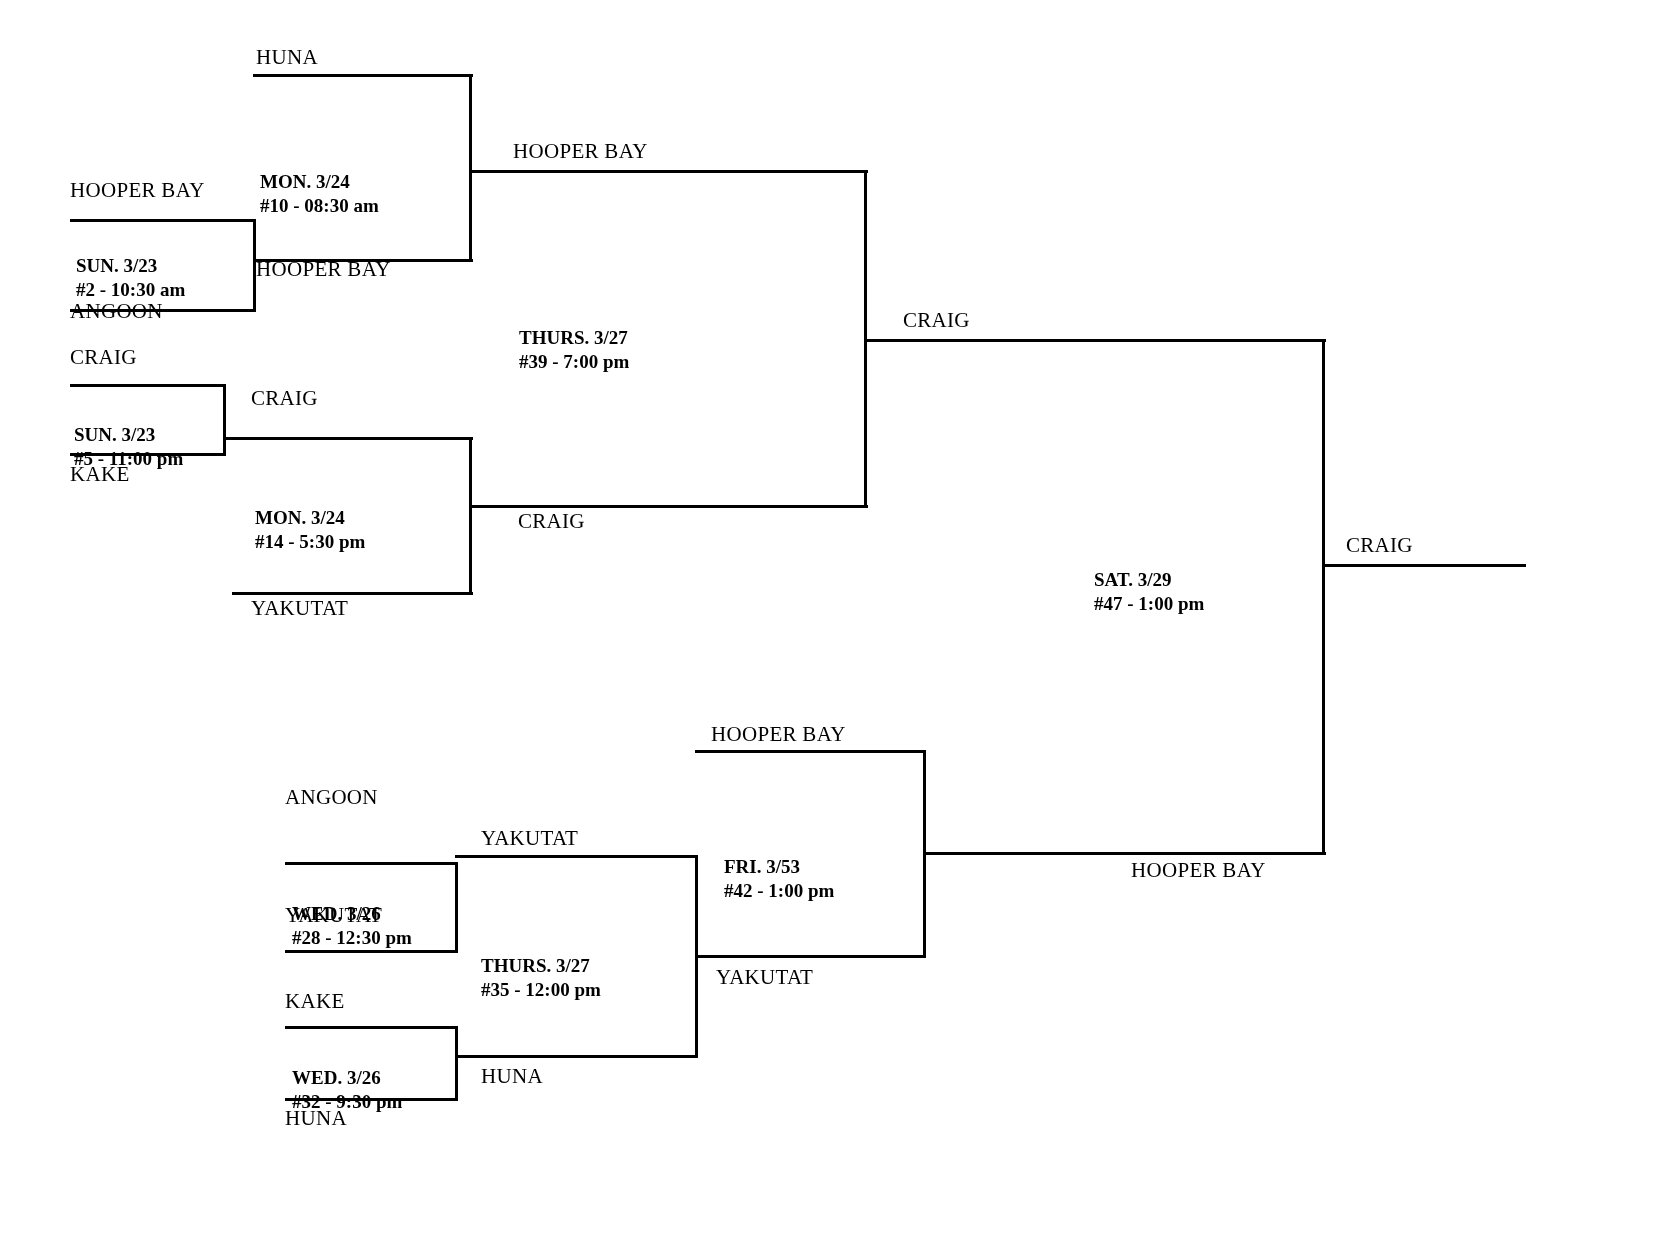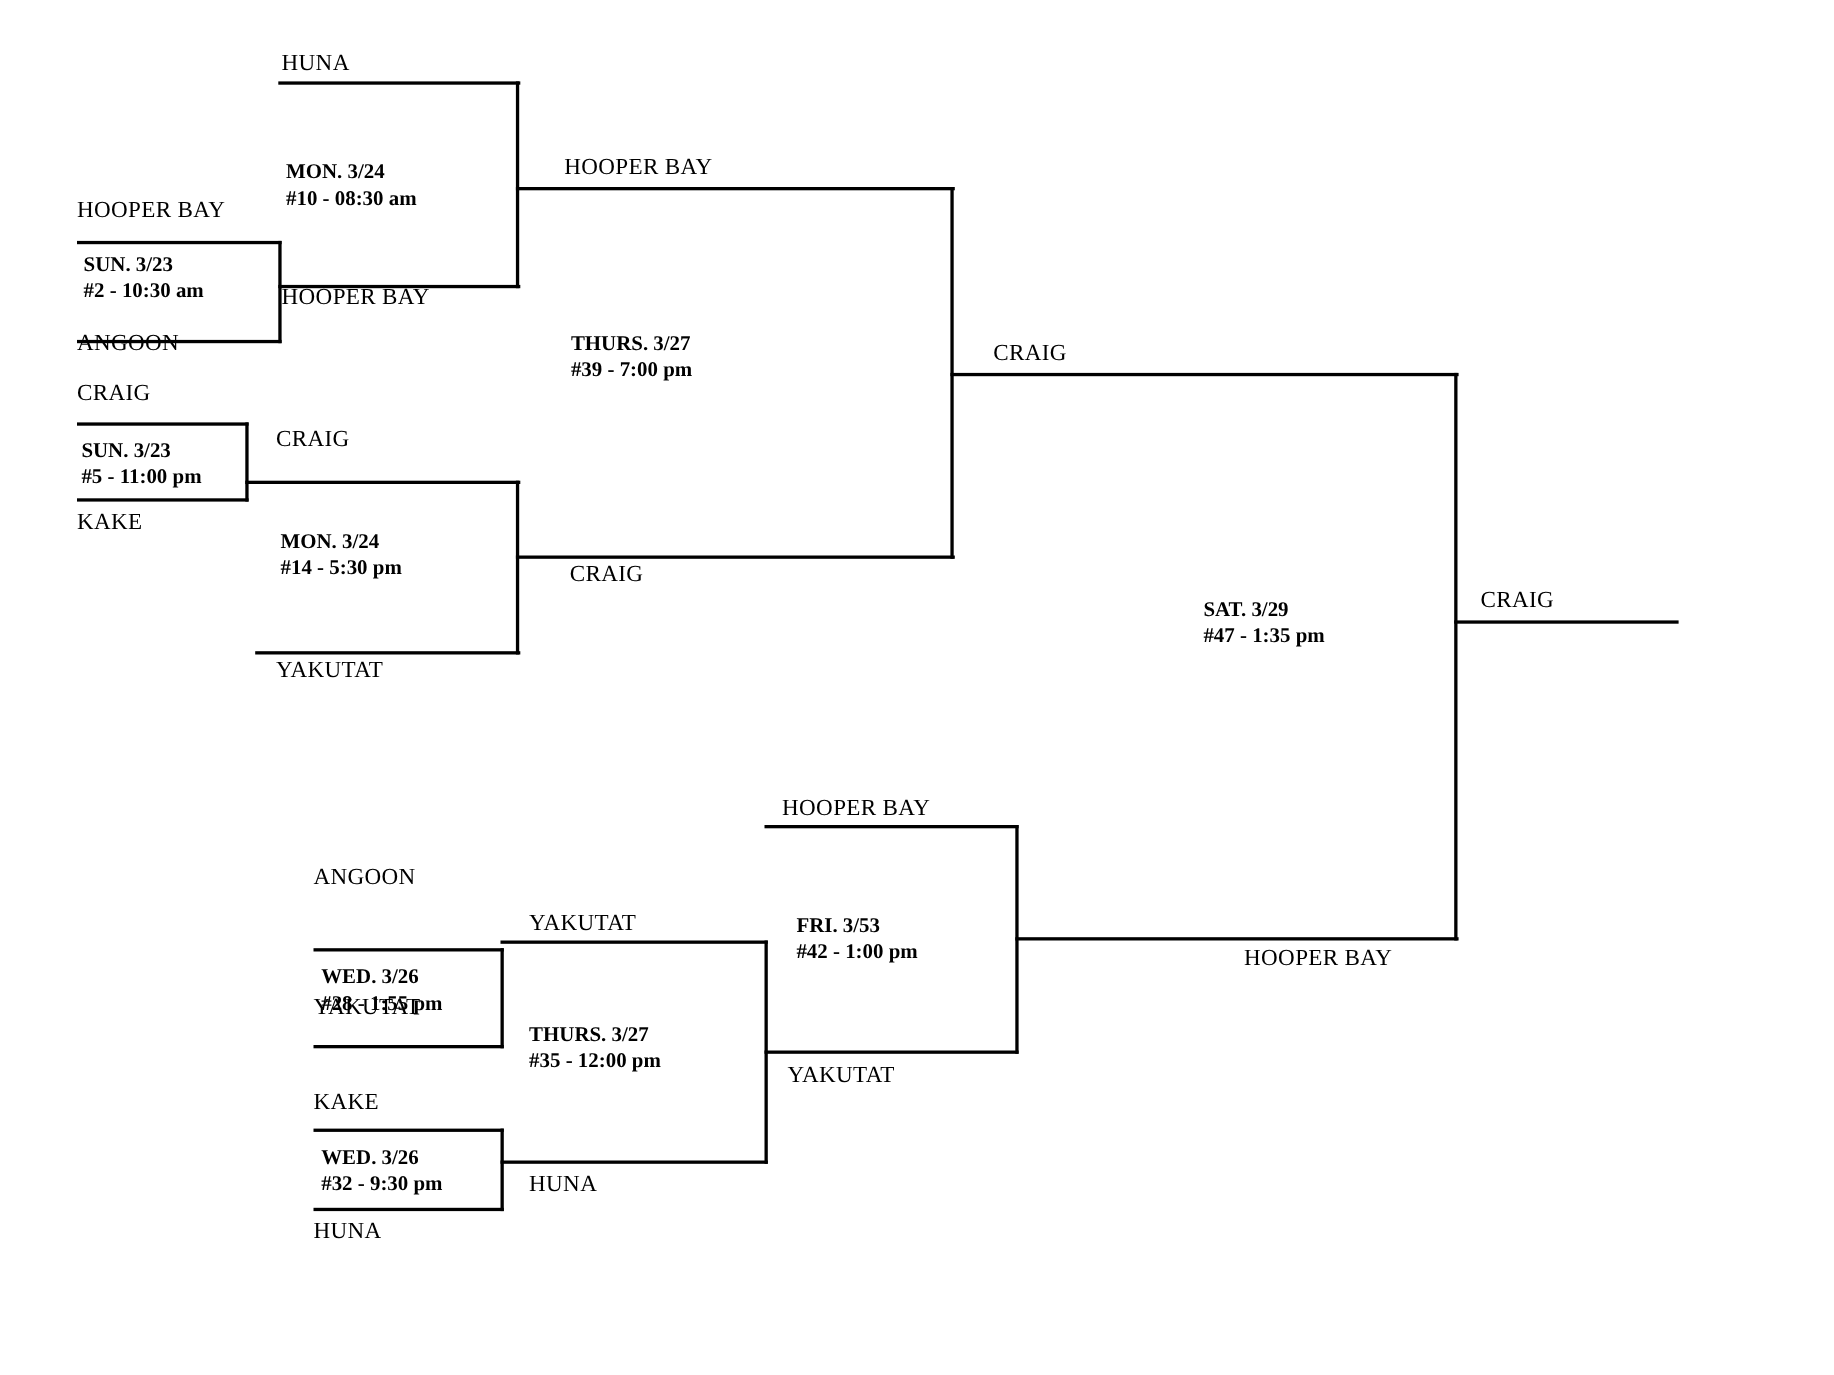--- a/index.html
+++ b/index.html
@@ -37,21 +37,21 @@
     white-space: nowrap;
     line-height: 1;
   }
   .game {
     position: absolute;
     font-size: 19px;
     font-weight: 700;
     white-space: nowrap;
     line-height: 1.25;
   }
-  .game .g-date { display: block; }
+  .game .g-date { display: block; margin-top: 25px; }
   .game .g-num { display: block; }
 </style>
 </head>
 <body>
 
 <div id="bracket-root">
 
   <div class="team" style="left:70px; top:180px;">HOOPER BAY</div>
   <div class="hline" style="left:70px; top:219px; width:186px;"></div>
   <div class="vline" style="left:253px; top:219px; height:93px;"></div>
@@ -102,21 +102,21 @@
     <span class="g-num">#39 - 7:00 pm</span>
   </div>
 
   <div class="team" style="left:285px; top:787px;">ANGOON</div>
   <div class="hline" style="left:285px; top:862px; width:173px;"></div>
   <div class="vline" style="left:455px; top:862px; height:91px;"></div>
   <div class="hline" style="left:285px; top:950px; width:173px;"></div>
   <div class="team" style="left:285px; top:905px;">YAKUTAT</div>
   <div class="game" style="left:292px; top:877px;">
     <span class="g-date">WED. 3/26</span>
-    <span class="g-num">#28 - 1:55 pm</span>
+    <span class="g-num">#28 - 12:30 pm</span>
   </div>
 
   <div class="team" style="left:285px; top:991px;">KAKE</div>
   <div class="hline" style="left:285px; top:1026px; width:173px;"></div>
   <div class="vline" style="left:455px; top:1026px; height:75px;"></div>
   <div class="hline" style="left:285px; top:1098px; width:173px;"></div>
   <div class="team" style="left:285px; top:1108px;">HUNA</div>
   <div class="game" style="left:292px; top:1041px;">
     <span class="g-date">WED. 3/26</span>
     <span class="g-num">#32 - 9:30 pm</span>
@@ -142,19 +142,19 @@
     <span class="g-num">#42 - 1:00 pm</span>
   </div>
 
   <div class="team" style="left:903px; top:310px;">CRAIG</div>
   <div class="hline" style="left:864px; top:339px; width:462px;"></div>
   <div class="vline" style="left:1322px; top:339px; height:516px;"></div>
   <div class="hline" style="left:923px; top:852px; width:403px;"></div>
   <div class="team" style="left:1131px; top:860px;">HOOPER BAY</div>
   <div class="game" style="left:1094px; top:543px;">
     <span class="g-date">SAT. 3/29</span>
-    <span class="g-num">#47 - 1:35 pm</span>
+    <span class="g-num">#47 - 1:00 pm</span>
   </div>
 
   <div class="team" style="left:1346px; top:535px;">CRAIG</div>
   <div class="hline" style="left:1322px; top:564px; width:204px;"></div>
 
 </div>
 
 </body></html>

